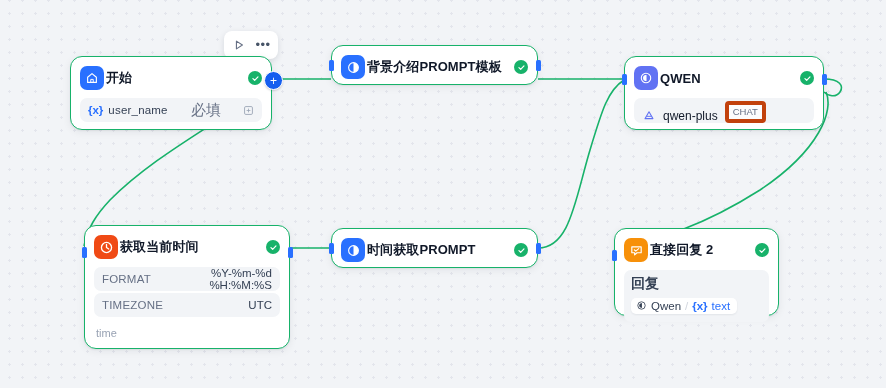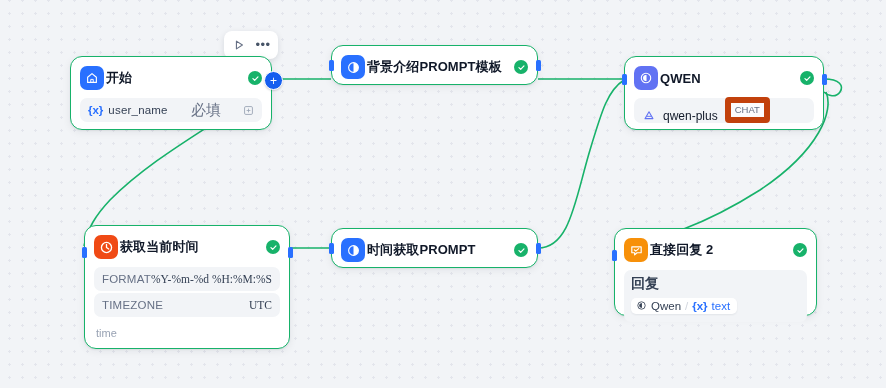--- a/index.html
+++ b/index.html
@@ -91,21 +91,20 @@
   }
   .row.kv { justify-content: space-between; text-align: right; }
   .row .k {
     color: #667085;
     font-size: 11.5px;
     letter-spacing: 0.2px;
   }
   .row .v {
     color: #344054;
     font-size: 11.5px;
-    font-family: Liberation Serif, serif;
   }
   .var-x {
     color: #2970ff;
     font-size: 11.5px;
     font-weight: bold;
     margin-right: 5px;
   }
   .var-name {
     color: #344054;
     font-size: 11.5px;
@@ -136,21 +135,21 @@
     padding: 0 8px;
     box-sizing: border-box;
   }
   .model-name {
     font-size: 12px;
     color: #101828;
   }
   .chip {
     font-size: 9.5px;
     color: #667085;
-    border: 6px solid #c2410c;
+    border: 4px solid #c2410c;
     border-radius: 4px;
     padding: 1px 4px;
     background: #fcfcfd;
     line-height: 1.25;
   }
 
   
   .reply-block {
     margin-top: 7px;
     background: #f2f4f7;
@@ -379,21 +378,21 @@
       <div class="status-badge">
         <svg width="9" height="9" viewBox="0 0 12 12">
           <path d="M2.6 6.2 L4.9 8.4 L9.3 3.8" fill="none" stroke="#ffffff" stroke-width="1.6" stroke-linecap="round" stroke-linejoin="round"></path>
         </svg>
       </div>
     </div>
     <div class="handle left" style="margin-top:-5.5px;"></div>
     <div class="handle right" style="margin-top:-5.5px;"></div>
   </div>
 
-  <div class="node" style="left:614px; top:228px; width:203px; height:88px;">
+  <div class="node" style="left:614px; top:228px; width:165px; height:88px;">
     <div class="node-head">
       <div class="node-icon" style="background:#f79009;">
         <svg width="15" height="15" viewBox="0 0 16 16">
           <path d="M3 4.2 h10 v6.2 H8.6 L6 12.6 V10.4 H3 Z" fill="none" stroke="#ffffff" stroke-width="1.25" stroke-linejoin="round"></path>
           <path d="M5.6 7.2 L7.2 8.7 L10.4 5.9" fill="none" stroke="#ffffff" stroke-width="1.15" stroke-linecap="round" stroke-linejoin="round"></path>
         </svg>
       </div>
       <div class="node-title">直接回复 2</div>
       <div class="status-badge">
         <svg width="9" height="9" viewBox="0 0 12 12">

